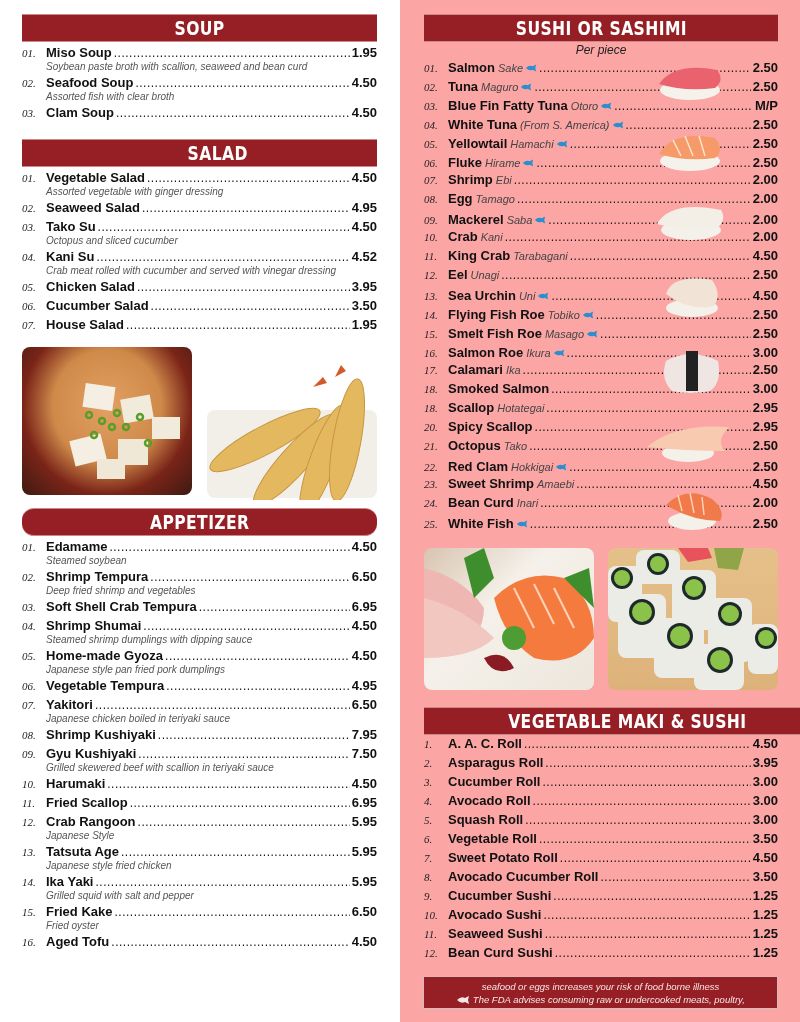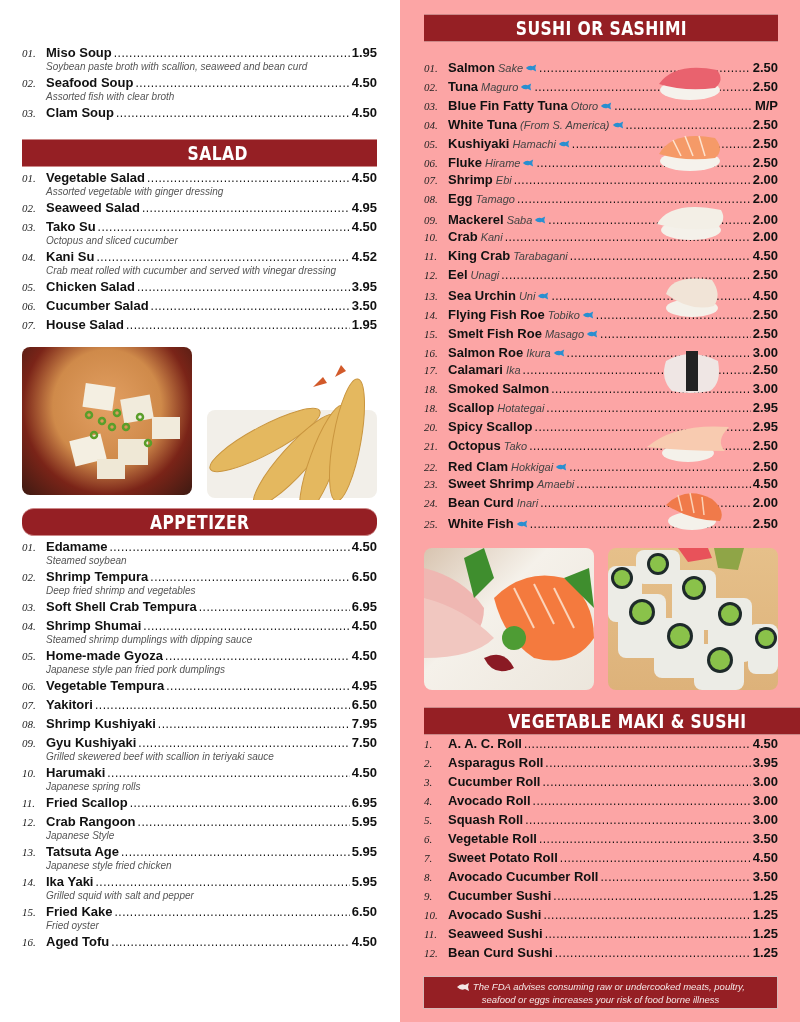--- a/index.html
+++ b/index.html
@@ -39,20 +39,23 @@
     border: 1px solid #d8b8b8;
   }
 
   .nigiri { position: absolute; }
 </style>
 </head>
 <body>
 
 <div class="left-col">
 
+  <div class="banner" style="left:22px; top:14px; width:355px; height:28px; line-height:27px;">
+    <span>SOUP</span>
+  </div>
   <div class="list" id="soup-list" style="left:22px; top:45px; width:355px;">
       <div class="row">
         <span class="num">01.</span>
         <span class="name">Miso Soup</span>
         <span class="dots"></span>
         <span class="price">1.95</span>
       </div>
       <div class="desc">Soybean paste broth with scallion, seaweed and bean curd</div>
       <div class="row">
         <span class="num">02.</span>
@@ -198,40 +201,40 @@
         <span class="name">Vegetable Tempura</span>
         <span class="dots"></span>
         <span class="price">4.95</span>
       </div>
       <div class="row">
         <span class="num">07.</span>
         <span class="name">Yakitori</span>
         <span class="dots"></span>
         <span class="price">6.50</span>
       </div>
+      <div class="desc">Japanese chicken boiled in teriyaki sauce</div>
       <div class="row">
         <span class="num">08.</span>
         <span class="name">Shrimp Kushiyaki</span>
         <span class="dots"></span>
         <span class="price">7.95</span>
       </div>
       <div class="row">
         <span class="num">09.</span>
         <span class="name">Gyu Kushiyaki</span>
         <span class="dots"></span>
         <span class="price">7.50</span>
       </div>
       <div class="desc">Grilled skewered beef with scallion in teriyaki sauce</div>
       <div class="row">
         <span class="num">10.</span>
         <span class="name">Harumaki</span>
         <span class="dots"></span>
         <span class="price">4.50</span>
       </div>
-      <div class="desc">Japanese spring rolls</div>
       <div class="row">
         <span class="num">11.</span>
         <span class="name">Fried Scallop</span>
         <span class="dots"></span>
         <span class="price">6.95</span>
       </div>
       <div class="row">
         <span class="num">12.</span>
         <span class="name">Crab Rangoon</span>
         <span class="dots"></span>
@@ -265,20 +268,21 @@
         <span class="dots"></span>
         <span class="price">4.50</span>
       </div>
     </div>
 </div>
 
 <div class="right-col">
   <div class="banner" style="left:24px; top:14px; width:354px; height:28px; line-height:27px;">
     <span>SUSHI OR SASHIMI</span>
   </div>
+  <div class="subtitle" style="left:24px; top:43px; width:354px;">Per piece</div>
   <div class="list" id="sushi-list" style="left:24px; top:58px; width:354px;">
       <div class="row">
         <span class="num">01.</span>
         <span class="name">Salmon</span>
         <span class="jp">Sake</span>
         <span class="fish"><svg width="12" height="8" viewBox="0 0 14 8">
             <path d="M1 4 Q5 0 9 2 L13 0 L12 4 L13 8 L9 6 Q5 8 1 4 Z" fill="#2a8fd0"></path>
           </svg></span>
         <span class="dots"></span>
         <span class="price">2.50</span>
@@ -308,21 +312,21 @@
         <span class="name">White Tuna</span>
         <span class="jp">(From S. America)</span>
         <span class="fish"><svg width="12" height="8" viewBox="0 0 14 8">
             <path d="M1 4 Q5 0 9 2 L13 0 L12 4 L13 8 L9 6 Q5 8 1 4 Z" fill="#2a8fd0"></path>
           </svg></span>
         <span class="dots"></span>
         <span class="price">2.50</span>
       </div>
       <div class="row">
         <span class="num">05.</span>
-        <span class="name">Kushiyaki</span>
+        <span class="name">Yellowtail</span>
         <span class="jp">Hamachi</span>
         <span class="fish"><svg width="12" height="8" viewBox="0 0 14 8">
             <path d="M1 4 Q5 0 9 2 L13 0 L12 4 L13 8 L9 6 Q5 8 1 4 Z" fill="#2a8fd0"></path>
           </svg></span>
         <span class="dots"></span>
         <span class="price">2.50</span>
       </div>
       <div class="row">
         <span class="num">06.</span>
         <span class="name">Fluke</span>
@@ -648,20 +652,20 @@
       <div class="row">
         <span class="num">12.</span>
         <span class="name">Bean Curd Sushi</span>
         <span class="dots"></span>
         <span class="price">1.25</span>
       </div>
     </div>
 </div>
 
 <div class="fda">
+  <div>seafood or eggs increases your risk of food borne illness</div>
   <div>
     <svg width="14" height="8" style="vertical-align:middle;">
         <path d="M1 4 Q5 0 9 2 L13 0 L12 4 L13 8 L9 6 Q5 8 1 4 Z" fill="#f4e6e6"></path>
       </svg>
     <span>The FDA advises consuming raw or undercooked meats, poultry,</span>
   </div>
-  <div>seafood or eggs increases your risk of food borne illness</div>
 </div>
 
 </body></html>

